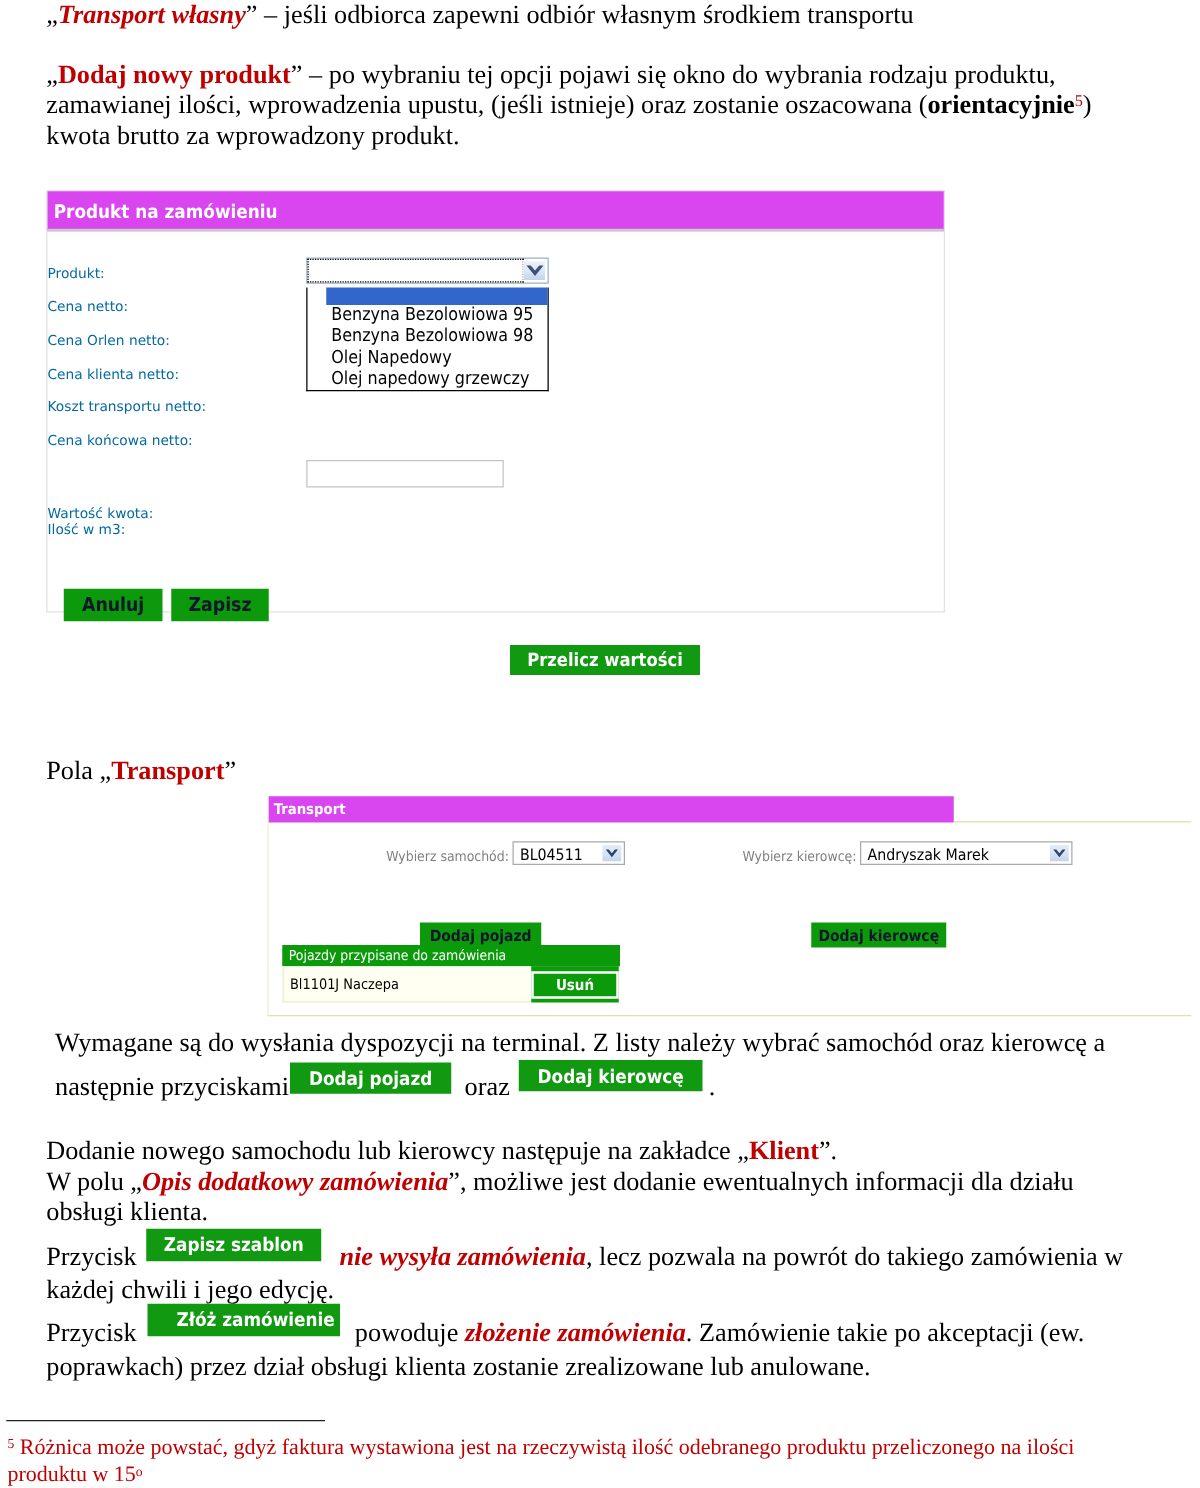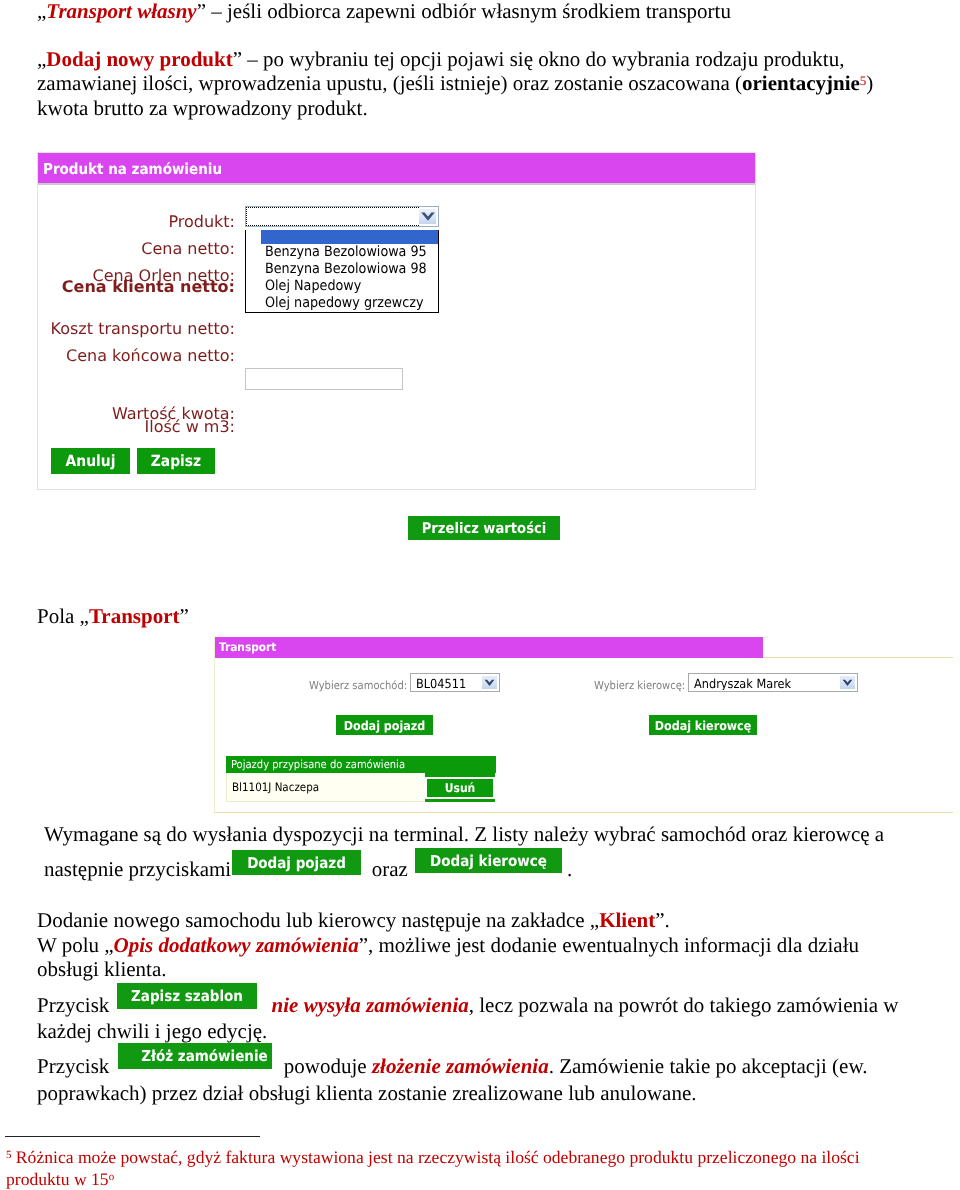--- a/index.html
+++ b/index.html
@@ -10,35 +10,35 @@
   .para{position:absolute;font-size:21px;line-height:24.4px;color:#000;text-align:left;}
   .red{color:#c00000;}
   b{font-weight:bold;}
   i{font-style:italic;}
   sup{font-size:0.62em;vertical-align:0.42em;line-height:0;}
 
   
   .ui{position:absolute;font-family:"DejaVu Sans",sans-serif;}
   .panel-hdr{background:#d946ef;color:#fff;font-weight:bold;
     font-family:"DejaVu Sans Condensed","DejaVu Sans",sans-serif;display:flex;align-items:center;}
-  .gbtn{background:#0c9a0c;color:#ffffff;font-weight:bold;
+  .gbtn{background:#0c9a0c;color:#0f172a;font-weight:bold;
     font-family:"DejaVu Sans Condensed","DejaVu Sans",sans-serif;display:flex;
-    align-items:center;justify-content:center;box-sizing:border-box;}
+    align-items:center;justify-content:center;box-sizing:border-box;margin-top:23px;}
   .inline-btn{position:absolute;background:#119a11;color:#fff;font-weight:bold;
     font-family:"DejaVu Sans Condensed","DejaVu Sans",sans-serif;display:flex;
     align-items:center;justify-content:center;box-sizing:border-box;}
 
   
   #panel1{left:37px;top:152px;width:719px;height:338px;background:#fff;
     border:1px solid #e2e2e2;box-sizing:border-box;}
   #panel1 .hdr{position:absolute;left:0;top:0;width:717px;height:32px;
     font-size:15px;padding-left:5px;box-sizing:border-box;padding-top:2px;
     border-bottom:2px solid #cacaca;}
-  .flabel{position:absolute;left:0;text-align:right;color:#7f1d1d;
-    font-size:16px;font-family:"DejaVu Sans",sans-serif;
+  .flabel{position:absolute;left:0;color:#0369a1;
+    font-size:11px;font-family:"DejaVu Sans",sans-serif;
     white-space:nowrap;}
 
   
   .combo{position:absolute;box-sizing:border-box;background:#fff;
     border:1px solid #9ab0c5;display:flex;align-items:stretch;padding:1px;}
   .combo-face{flex:1;background:#fff;font-size:13px;color:#000;
     font-family:"DejaVu Sans",sans-serif;display:flex;align-items:center;
     padding-left:4px;outline:1px dotted #000;outline-offset:0px;}
   .combo-arrow{width:19px;display:flex;align-items:center;justify-content:center;
     background:linear-gradient(to bottom,#eaf1fb 0%,#dbe6f6 55%,#c2d4ed 100%);
@@ -92,21 +92,21 @@
   <div class="para" style="left:37px;top:-1px;width:890px;"><span>„</span><b class="red"><i>Transport własny</i></b><span>”</span><span> – jeśli odbiorca zapewni odbiór własnym środkiem transportu</span></div>
 
   <div class="para" style="left:37px;top:47px;width:876px;"><span>„</span><b class="red">Dodaj nowy produkt</b><span>”</span><span> – po wybraniu tej opcji pojawi się okno do wybrania rodzaju produktu, zamawianej ilości, wprowadzenia upustu, (jeśli istnieje) oraz zostanie oszacowana (</span><b>orientacyjnie</b><sup class="red">5</sup><span>) kwota brutto za wprowadzony produkt.</span></div>
 
   <div class="ui" id="panel1">
     <div class="panel-hdr hdr">Produkt na zamówieniu</div>
 
     <div class="flabel" style="left:0;top:59px;width:197px;">Produkt:</div>
     <div class="flabel" style="left:0;top:86px;width:197px;">Cena netto:</div>
     <div class="flabel" style="left:0;top:113px;width:197px;">Cena Orlen netto:</div>
-    <div class="flabel" style="left:0;top:124px;width:197px;font-weight:bold;">Cena klienta netto:</div>
+    <div class="flabel" style="left:0;top:140px;width:197px;">Cena klienta netto:</div>
     <div class="flabel" style="left:0;top:166px;width:197px;">Koszt transportu netto:</div>
     <div class="flabel" style="left:0;top:193px;width:197px;">Cena końcowa netto:</div>
     <div class="flabel" style="left:0;top:219px;width:197px;margin-top:45px;">Ilość w m3:</div>
     <div class="flabel" style="left:0;top:251px;width:197px;">Wartość kwota:</div>
 
     <div class="combo" style="left:207px;top:53px;width:194px;height:21px;">
       <div class="combo-face"></div>
       <div class="combo-arrow">
         <svg viewBox="0 0 14 10" width="14" height="10" aria-hidden="true">
             <path d="M0.2 0.4 L3.6 0.4 L7 4.4 L10.4 0.4 L13.8 0.4 L7 8.8 Z" fill="#3c5376"></path>

